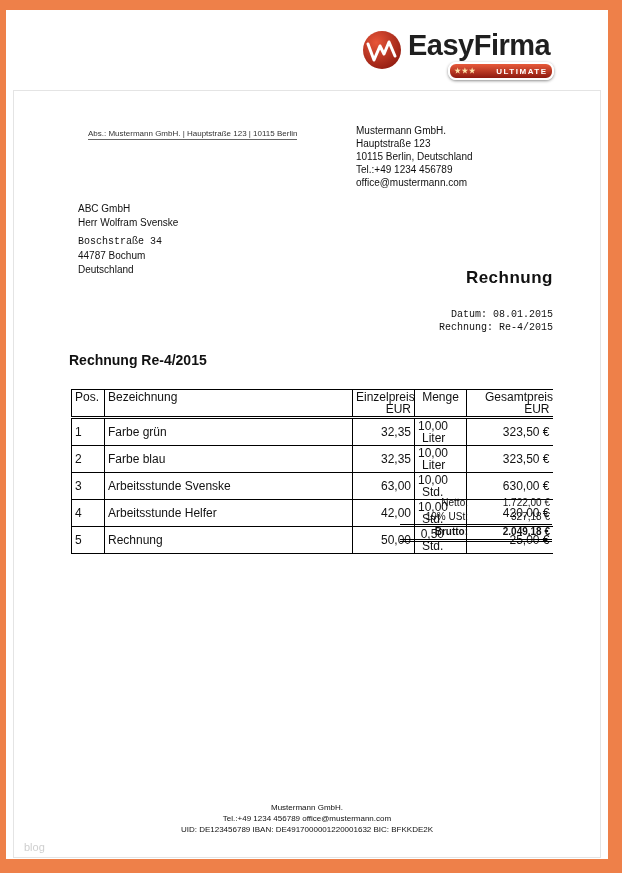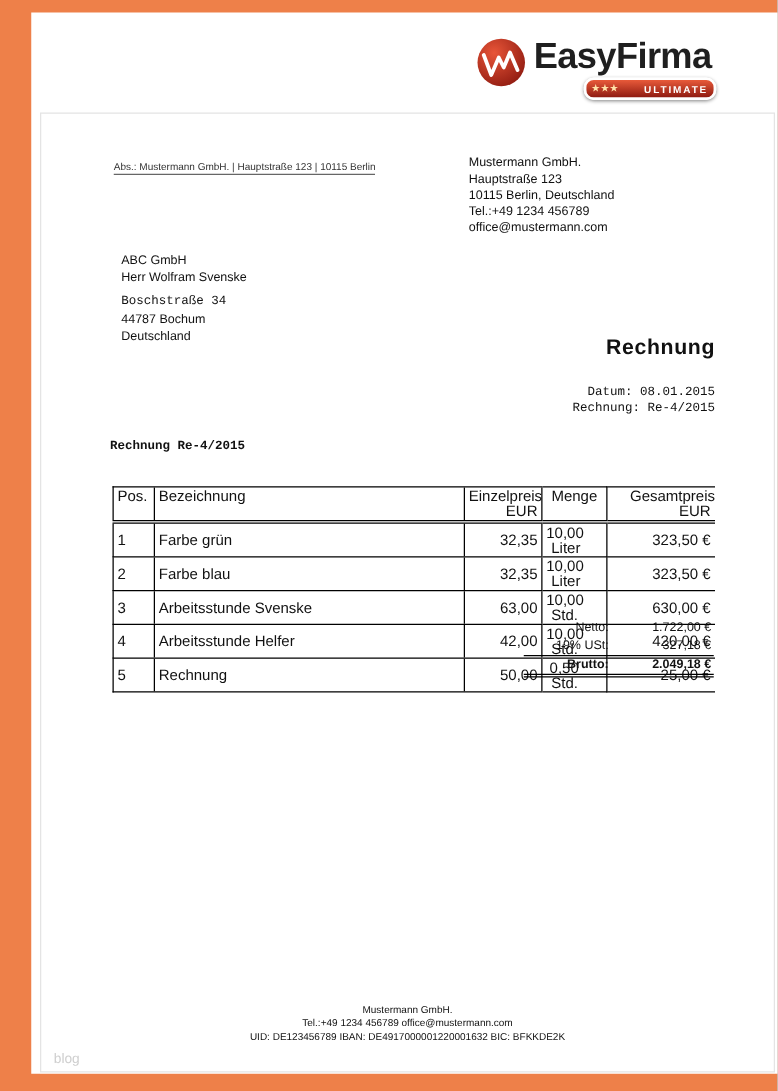--- a/index.html
+++ b/index.html
@@ -1,19 +1,19 @@
 <!DOCTYPE html>
 <html><head>
 <meta charset="utf-8">
 <style>
   html,body{margin:0;padding:0;background:#888;}
   .frame{
     width:622px;height:873px;box-sizing:border-box;
     background:#ee8049;
-    padding:10px 10px 14px 25px;
+    padding:10px 10px 14px 6px;
     font-family:"Liberation Sans", sans-serif;
   }
   .page{
     position:relative;width:602px;height:849px;background:#ffffff;
     color:#111;overflow:hidden;
   }
   .inner-outline{
     position:absolute;left:7px;right:7px;top:80px;bottom:1px;
     border:1px solid #e4e4e4;pointer-events:none;
   }
@@ -28,33 +28,33 @@
     margin-top:2px;margin-left:auto;width:102px;height:14px;border-radius:8px;
     background:linear-gradient(#e85a3a,#8e1a10);
     border:2px solid #fff;box-shadow:0 1px 3px rgba(0,0,0,.45);
     display:flex;align-items:center;justify-content:center;gap:20px;
     color:#fff;font-size:8px;font-weight:bold;letter-spacing:1.5px;
   }
   .logo-banner .stars{font-size:7px;letter-spacing:1px;color:#ffe2a8;}
 
   
   .sender-line{
-    position:absolute;left:66px;top:119px;font-size:8px;color:#333;
+    position:absolute;left:82px;top:119px;font-size:8px;color:#333;
     border-bottom:1px solid #666;padding-bottom:1px;white-space:nowrap;
   }
   .company-block{position:absolute;left:350px;top:114px;font-size:10px;line-height:13px;}
   .recipient-block{position:absolute;left:72px;top:192px;font-size:10px;line-height:14px;}
   .recipient-block .gap-above{margin-top:5px;font-family:Liberation Mono, monospace;}
 
   
   .invoice-meta{position:absolute;top:258px;right:55px;text-align:right;}
   .invoice-title{margin:0;font-size:17px;font-weight:bold;letter-spacing:0.5px;}
   .invoice-meta-lines{margin-top:20px;font-size:10px;line-height:13px;font-family:Liberation Mono, monospace;}
 
-  .reference-line{position:absolute;left:63px;top:342px;font-size:10px;font-weight:bold;font-family:Liberation Mono, monospace;}
+  .reference-line{position:absolute;left:63px;top:342px;font-size:14px;font-weight:bold;}
 
   
   table.items{
     position:absolute;left:65px;top:379px;width:481px;
     border-collapse:collapse;table-layout:fixed;font-size:12px;
   }
   table.items col.c-pos{width:33px;}
   table.items col.c-desc{width:248px;}
   table.items col.c-price{width:62px;}
   table.items col.c-qty{width:52px;}

